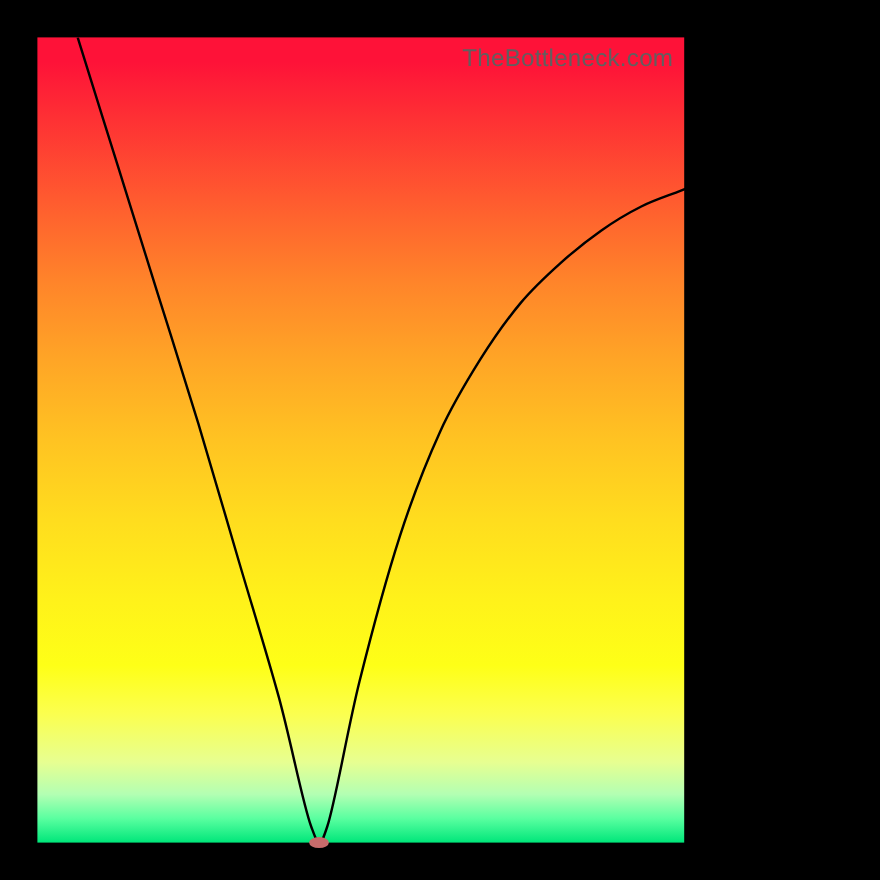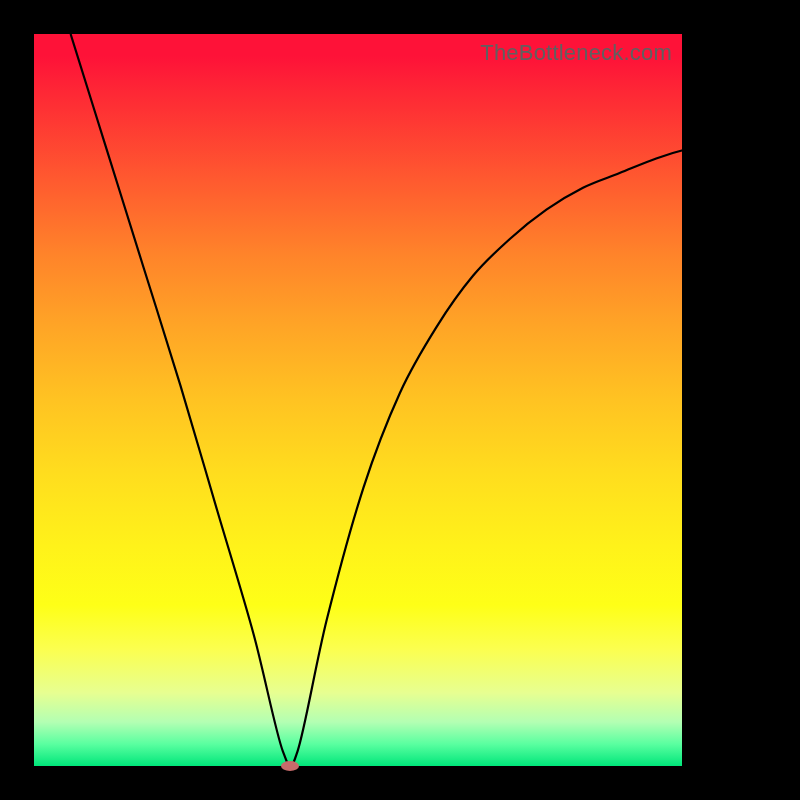--- a/index.html
+++ b/index.html
@@ -14,21 +14,21 @@
   .frame {
     position: relative;
     width: 800px;
     height: 800px;
     background: #000;
   }
   .plot {
     position: absolute;
     left: 34px;
     top: 34px;
-    width: 648px;
+    width: 588px;
     height: 732px;
     background: linear-gradient(
       to bottom,
       #fe1238 0%,
       #fe1238 3%,
       #fe3034 10%,
       #ff5a2f 20%,
       #ff832a 30%,
       #ffa526 40%,
       #ffc322 50%,

